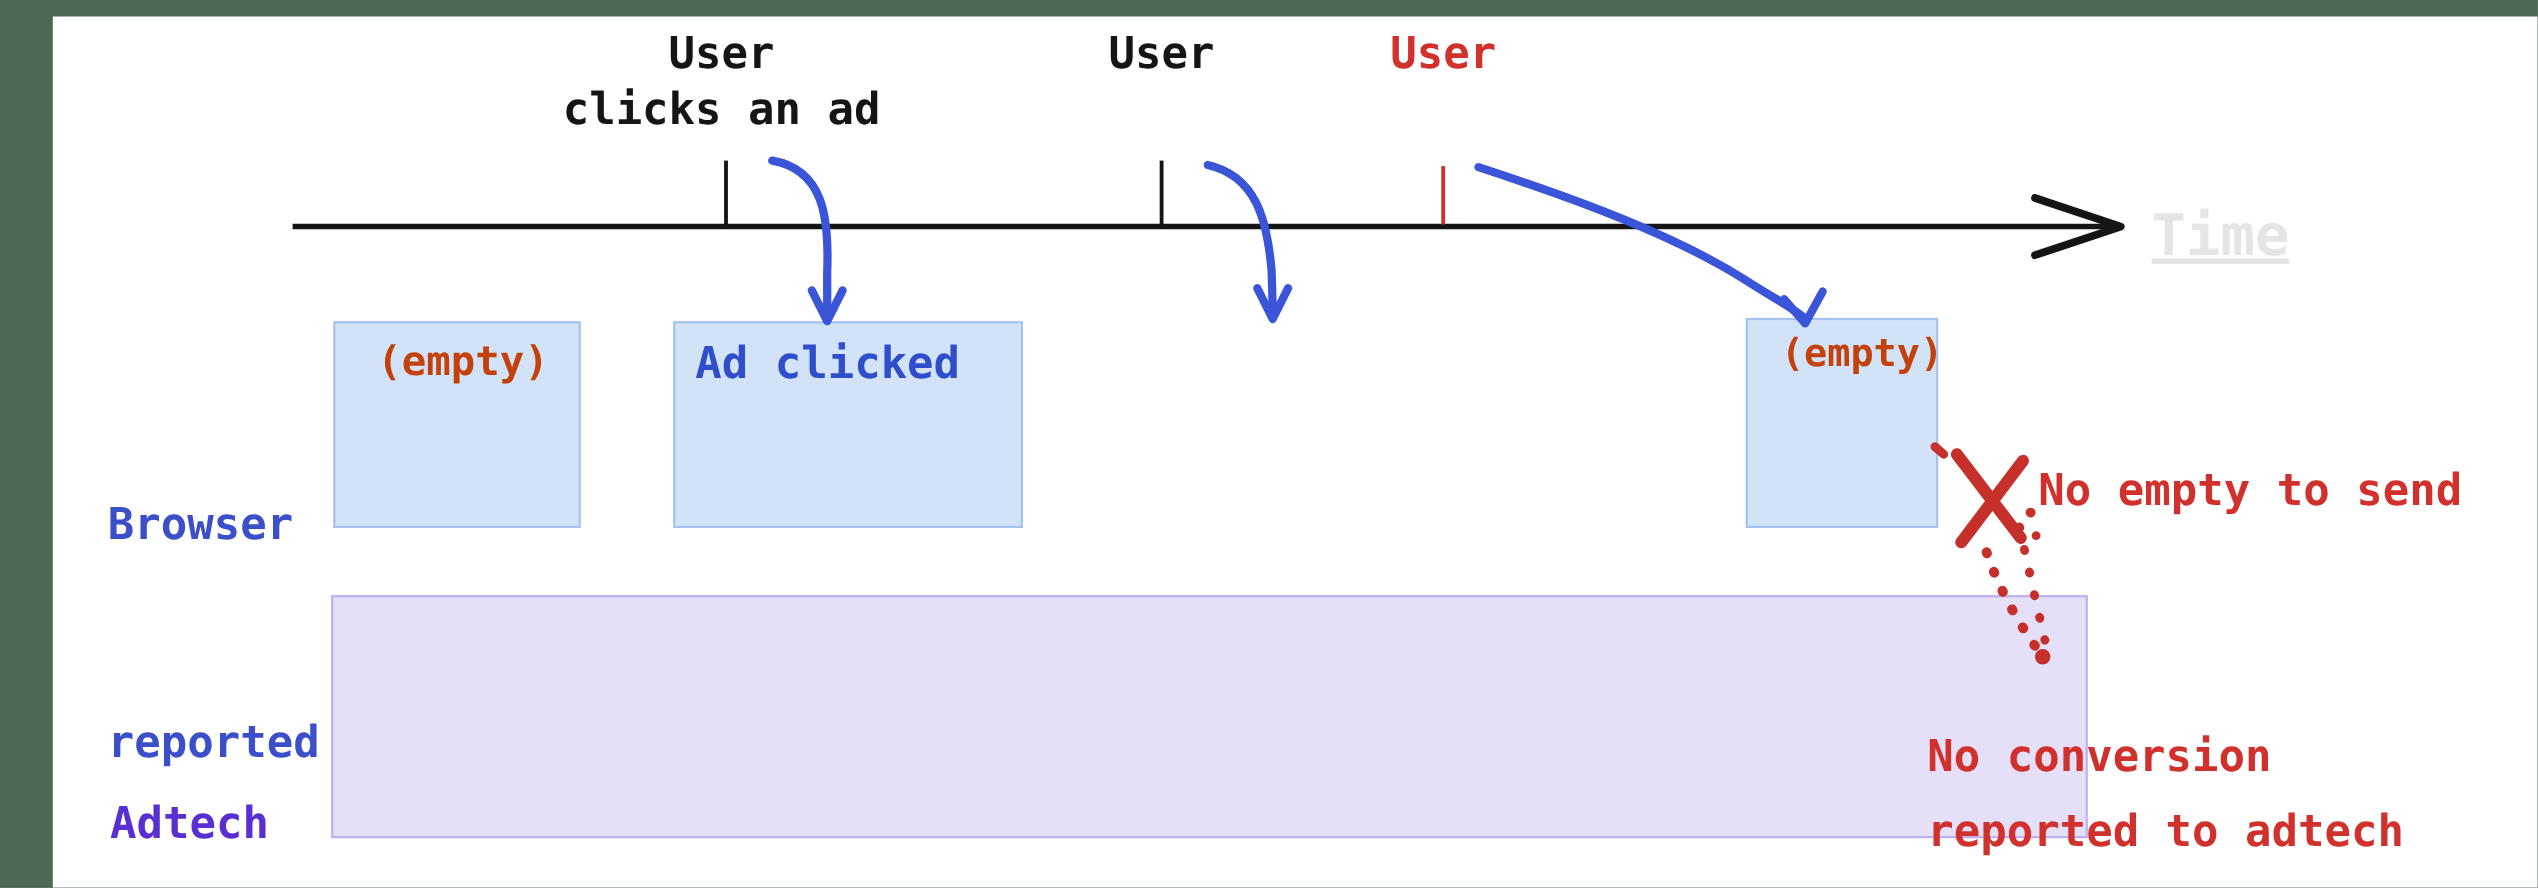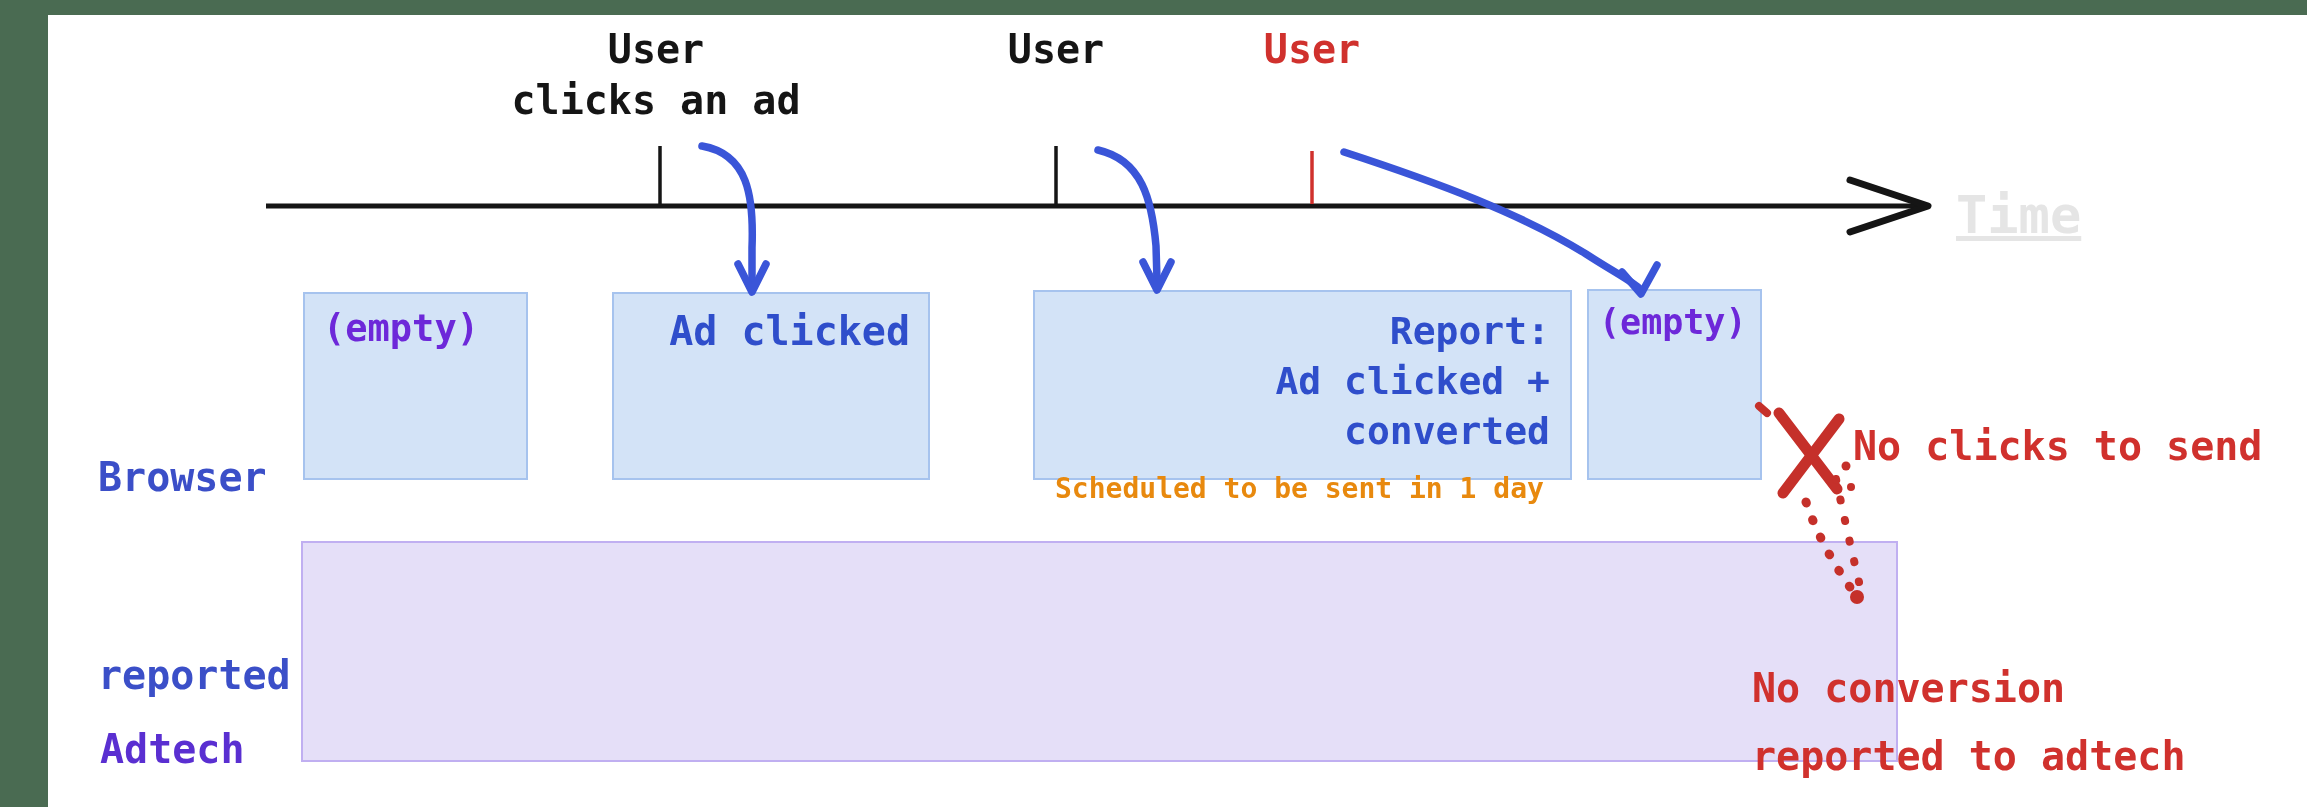--- a/index.html
+++ b/index.html
@@ -22,22 +22,22 @@
   .event-label.red { color:#d0312d; }
   .time-label { font-size:52px; color:#e5e5e5;text-decoration:underline; }
   
   .row-label { font-size:40px; line-height:66px; white-space:pre; }
   .row-label.browser { color:#3b4fc8; }
   .row-label.adtech  { color:#5a2fd1; }
   
   .sbox {
     background:#d3e3f7; border:2px solid #a6c3ee; box-sizing:border-box;
   }
-  .sbox .big { font-size:40px; color:#2f4ecb; line-height:50px;text-align:right; }
-  .sbox .empty { font-size:37px; color:#6d28d9; line-height:46px; }
+  .sbox .big { font-size:40px; color:#2f4ecb; line-height:50px; }
+  .sbox .empty { font-size:37px; color:#c2410c; line-height:46px;margin-left:20px; }
   .sbox .note { font-size:28px; color:#e8890e; margin-top:16px; white-space:nowrap; }
   .pad { padding:12px 18px; }
   
   .server-box {
     background:#e5dff8; border:2px solid #c0aff1; box-sizing:border-box;
   }
   
   .red-note { color:#d0312d; font-size:40px; line-height:68px; white-space:nowrap; }
   svg.overlay { position:absolute; left:0; top:0; }
 </style>
@@ -51,25 +51,20 @@
   <div class="abs server-box" style="left:301px; top:541px; width:1597px; height:221px;"></div>
 
   <div class="abs sbox pad" style="left:303px; top:292px; width:225px; height:188px;">
     <div class="empty">(empty)</div>
   </div>
 
   <div class="abs sbox pad" style="left:612px; top:292px; width:318px; height:188px;">
     <div class="big">Ad clicked</div>
   </div>
 
-  <div class="abs sbox" style="left:1033px; top:290px; width:539px; height:190px; padding:14px 20px;">
-    <div class="big" style="font-size:38px;">Report:</div>
-    <div class="big" style="font-size:38px;">Ad clicked + converted</div>
-    <div class="note">Scheduled to be sent in 1 day</div>
-  </div>
 
   <div class="abs sbox" style="left:1587px; top:289px; width:175px; height:191px; padding:8px 10px;">
     <div class="empty" style="font-size:35px;">(empty)</div>
   </div>
 
   <svg class="overlay" width="2307" height="807" viewBox="0 0 2307 807">
 
     <line x1="266" y1="206" x2="1924" y2="206" stroke="#151515" stroke-width="5"></line>
     <polyline points="1850,180 1928,206 1850,232" fill="none" stroke="#151515" stroke-width="7" stroke-linecap="round" stroke-linejoin="round"></polyline>
 
@@ -122,19 +117,19 @@
 
   <div class="abs row-label browser" style="left:98px; top:312px;">
     <div>Browser</div>
     <div>reported</div>
   </div>
   <div class="abs row-label adtech" style="left:100px; top:584px;">
     <div>Adtech</div>
     
   </div>
 
-  <div class="abs red-note" style="left:1853px; top:420px; line-height:52px;">No clicks to send</div>
+  <div class="abs red-note" style="left:1853px; top:420px; line-height:52px;">No empty to send</div>
   <div class="abs red-note" style="left:1752px; top:654px;">
     <div>No conversion</div>
     <div>reported to adtech</div>
   </div>
 
 </div>
 
 </body></html>

